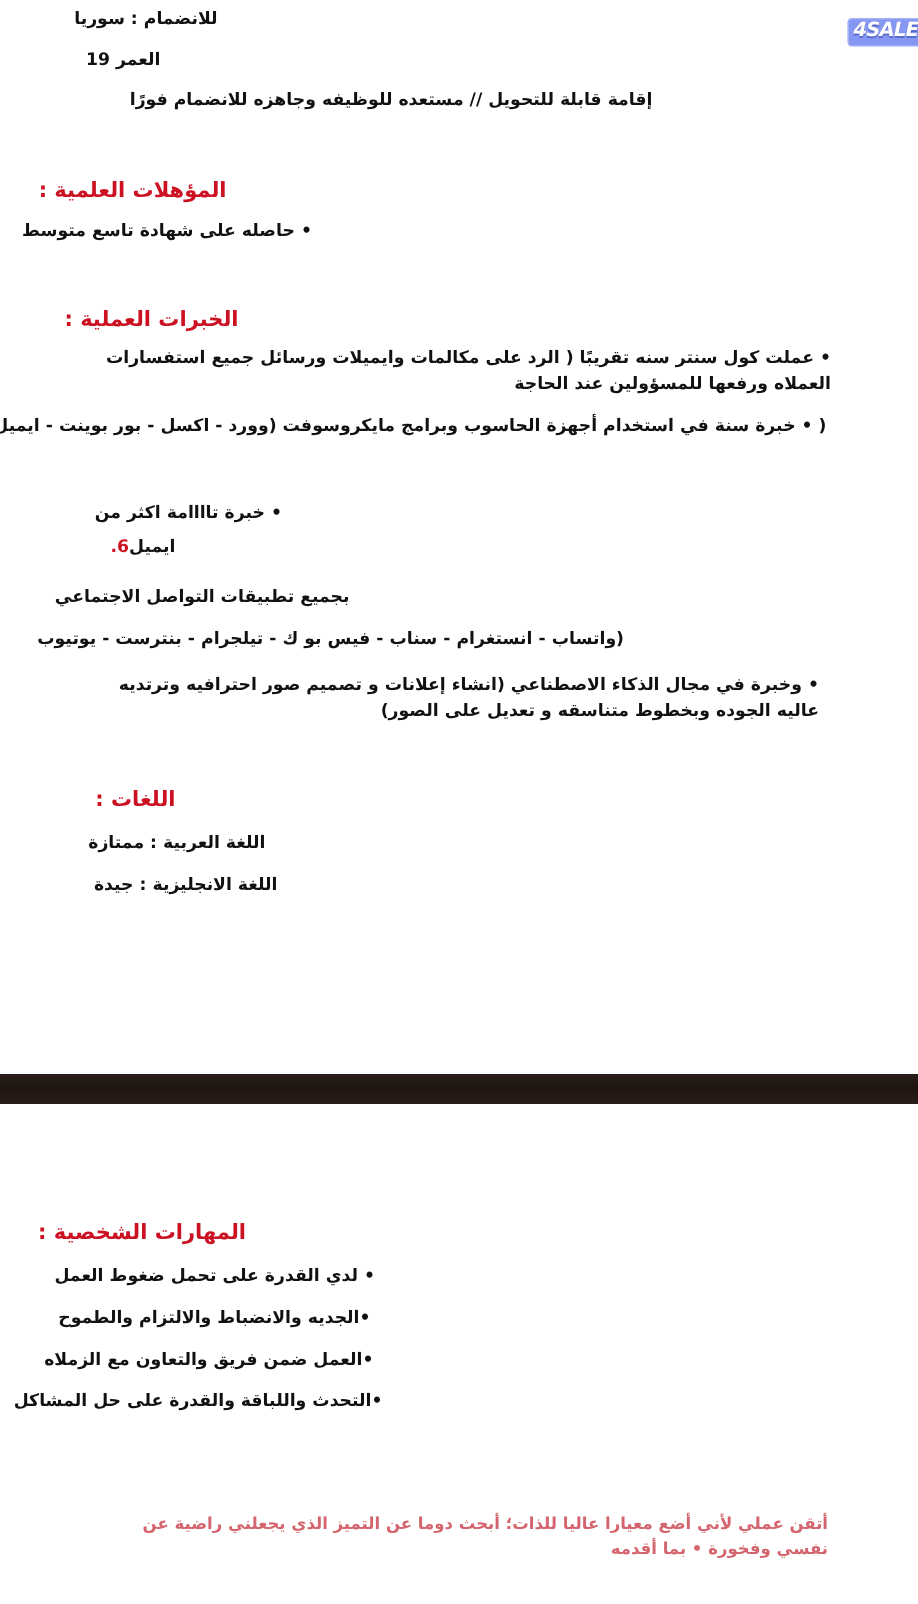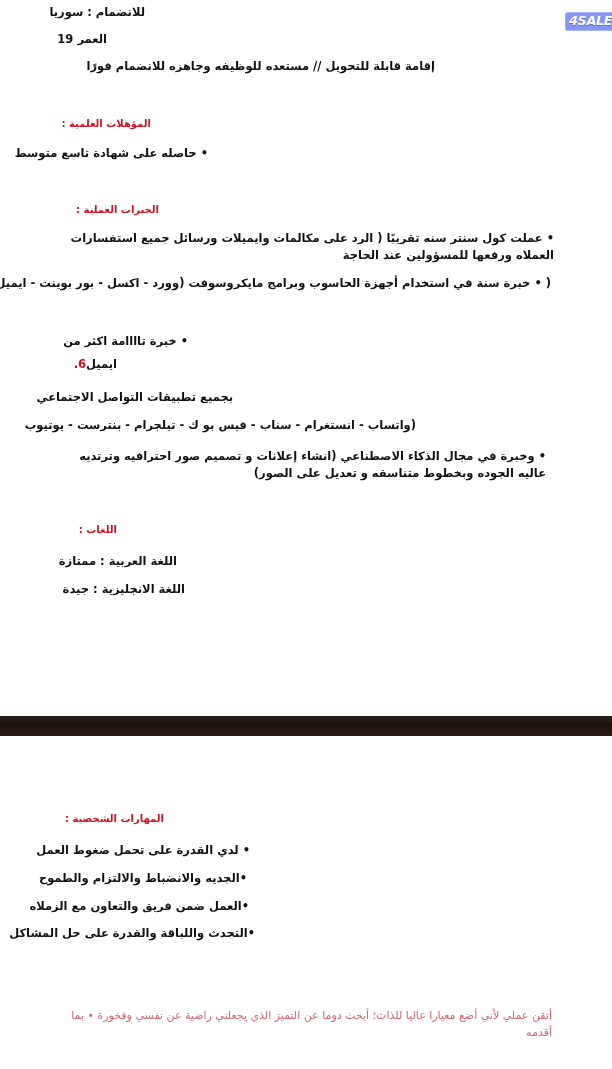--- a/index.html
+++ b/index.html
@@ -34,25 +34,25 @@
     line-height: 1.45;
     color: #111111;
     letter-spacing: 0;
   }
   .wrap {
     white-space: normal;
   }
   .heading {
     color: #cc1122;
     font-weight: bold;
-    font-size: 10px;
+    font-size: 14px;
   }
   .muted-red {
     color: #d4646e;
-    font-weight: normal;
+    font-weight: bold;
     font-size: 11px;
     line-height: 1.5;
   }
   .inline-red {
     color: #cc1122;
   }
   
   .dark-band {
     position: absolute;
     left: 0;

